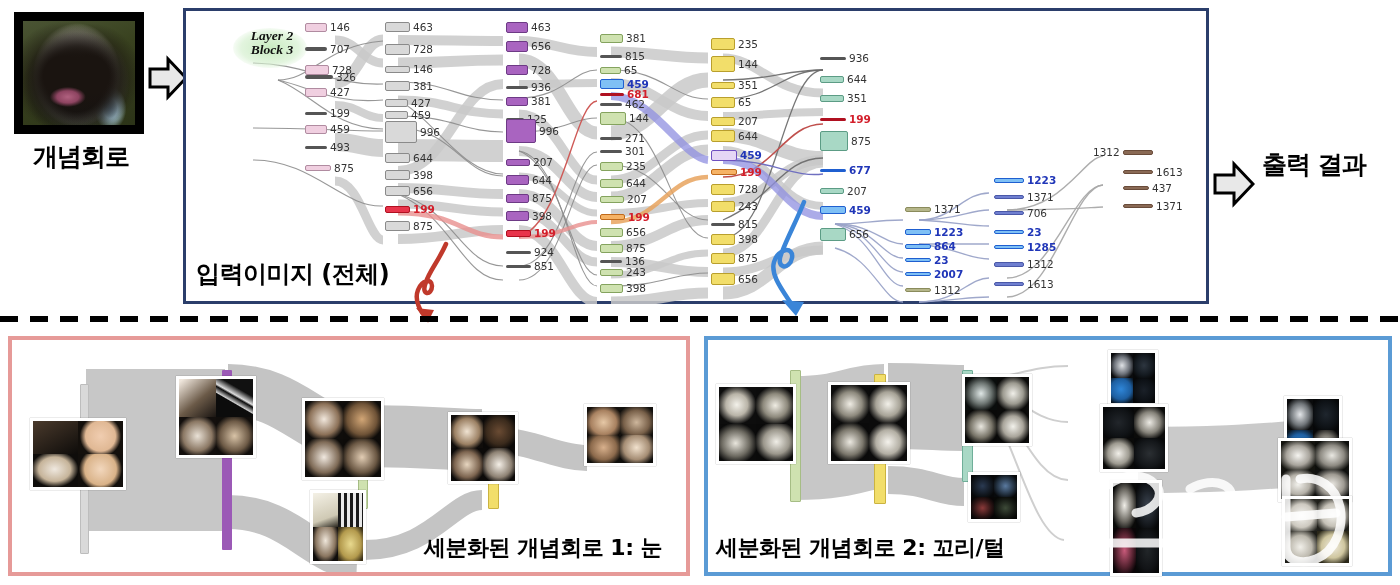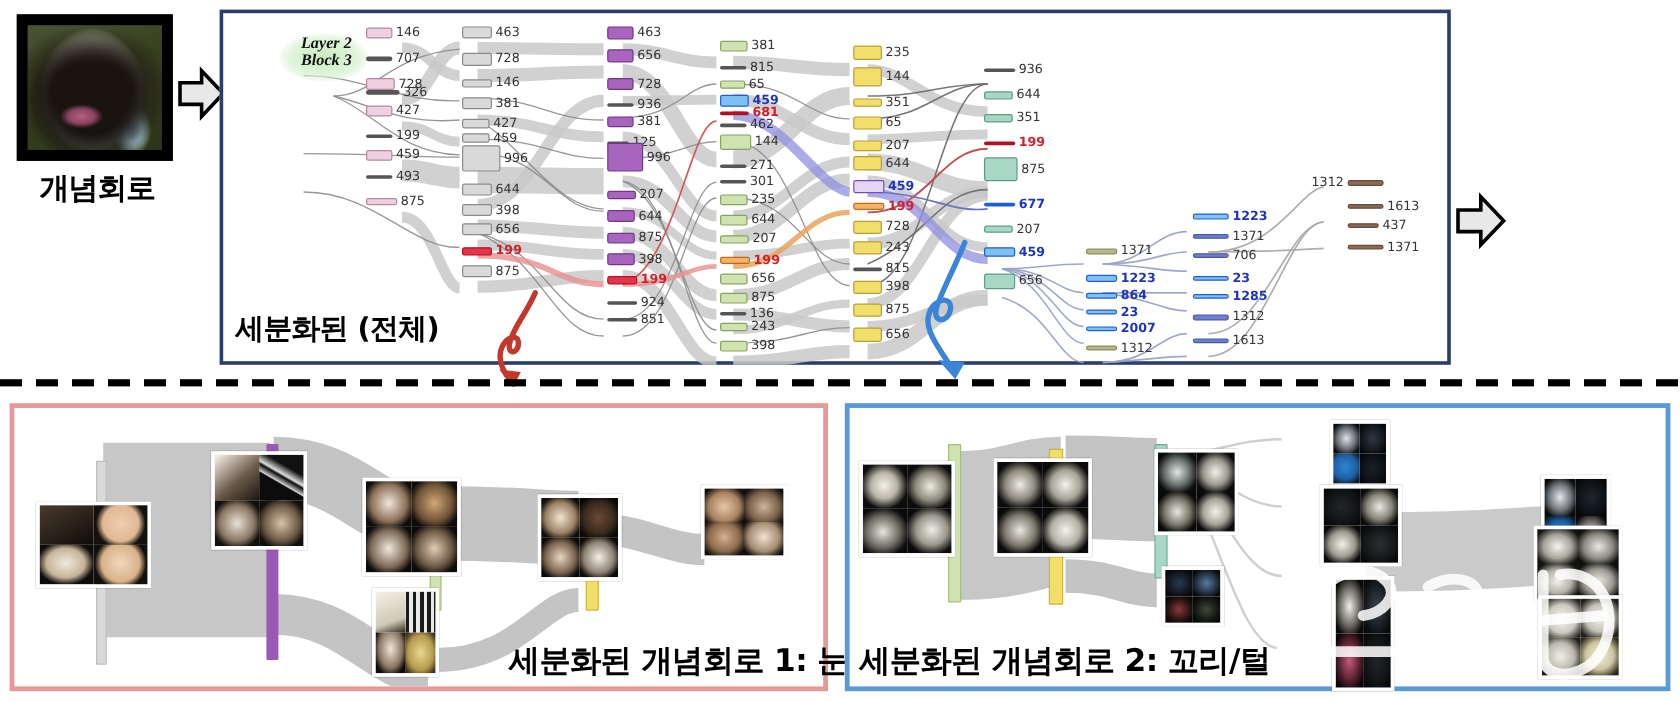--- a/index.html
+++ b/index.html
@@ -51,21 +51,21 @@
 
   
   #dashed-divider{left:0px;top:316px;width:1400px;height:6px;
       background:repeating-linear-gradient(to right,#000 0 18px, rgba(0,0,0,0) 18px 30px);}
 
   
   #sub-circuit-1-panel{left:8px;top:336px;width:682px;height:240px;
       border:4px solid #e69a98;background:#fff;box-sizing:border-box;}
   #sub-circuit-2-panel{left:704px;top:336px;width:688px;height:240px;
       border:4px solid #5b9bd5;background:#fff;box-sizing:border-box;}
-  .panel-caption{position:absolute;font-size:26px;font-weight:bold;color:#000;
+  .panel-caption{position:absolute;font-size:22px;font-weight:bold;color:#000;
       letter-spacing:-0.5px;font-family:"DejaVu Sans","Liberation Sans",sans-serif;}
   #sub-circuit-1-caption{left:424px;top:533px;}
   #sub-circuit-2-caption{left:716px;top:533px;}
 
   
   .photo{position:absolute;border:3px solid #fff;box-sizing:border-box;
       box-shadow:0 0 1px rgba(0,0,0,.45);background-size:50% 50%;
       background-repeat:no-repeat;}
   .bar{position:absolute;border-radius:1px;}
 
@@ -81,20 +81,21 @@
 
 <svg class="abs" style="left:148px;top:55px;" width="40" height="46">
   <polygon class="block-arrow" points="2,14 20,14 20,4 38,23 20,42 20,32 2,32"></polygon>
 </svg>
 
 <svg class="abs" style="left:1213px;top:160px;" width="42" height="48">
   <polygon class="block-arrow" points="2,15 21,15 21,4 40,24 21,44 21,33 2,33"></polygon>
 </svg>
 
 <div class="abs" style="left:1262px;top:150px;width:134px;line-height:30px;">
+  <div style="font-size:25px;font-weight:bold;color:#000;letter-spacing:-1px;font-family:'DejaVu Sans','Liberation Sans',sans-serif;">출력 결과</div>
 </div>
 
 <div class="abs" id="overall-circuit-panel"></div>
 
 <svg class="abs" style="left:183px;top:8px;" width="1026" height="296">
   <g fill="none" stroke="#c9c9c9" stroke-opacity="0.85">
 
     <path d="M152,32 C175,32 180,55 200,55" stroke-width="9"></path>
     <path d="M152,75 C175,75 180,32 200,32" stroke-width="11"></path>
     <path d="M152,97 C175,97 180,110 200,110" stroke-width="8"></path>
@@ -404,21 +405,21 @@
     <div class="sk-node" style="left: 940px; top: 141.5px; width: 30px; height: 5px; background: rgb(138, 106, 85); border: 1.4px solid rgb(106, 76, 58);"></div>
     <div class="sk-label dark" style="left: 910px; text-align: right; width: 26px; top: 139px;">1312</div>
     <div class="sk-node" style="left: 940px; top: 162px; width: 30px; height: 4px; background: rgb(138, 106, 85); border: 1.4px solid rgb(106, 76, 58);"></div>
     <div class="sk-label dark" style="left: 973px; top: 159px;">1613</div>
     <div class="sk-node" style="left: 940px; top: 178px; width: 26px; height: 4px; background: rgb(138, 106, 85); border: 1.4px solid rgb(106, 76, 58);"></div>
     <div class="sk-label dark" style="left: 969px; top: 175px;">437</div>
     <div class="sk-node" style="left: 940px; top: 196px; width: 30px; height: 4px; background: rgb(138, 106, 85); border: 1.4px solid rgb(106, 76, 58);"></div>
     <div class="sk-label dark" style="left: 973px; top: 193px;">1371</div>
   </div>
 
-<div class="abs" id="overall-circuit-label">세분화된 (전체)</div>
+<div class="abs" id="overall-circuit-label">입력이미지 (전체)</div>
 
 <svg class="abs" style="left:398px;top:238px;" width="70" height="90">
   <path d="M48,6 C40,24 32,32 28,44 C22,58 34,58 34,48 C34,40 24,42 20,52 C16,62 22,74 30,82" fill="none" stroke="#c0392b" stroke-width="4.5" stroke-linecap="round"></path>
   <polygon points="30,84 18,70 36,72" fill="#c0392b"></polygon>
 </svg>
 
 <svg class="abs" style="left:762px;top:196px;" width="70" height="125">
   <path d="M42,6 C34,26 26,40 20,56 C12,74 28,74 30,62 C32,50 16,52 12,66 C8,80 22,96 32,112" fill="none" stroke="#3a85d8" stroke-width="4.5" stroke-linecap="round"></path>
   <polygon points="34,120 20,104 42,106" fill="#3a85d8"></polygon>
 </svg>

